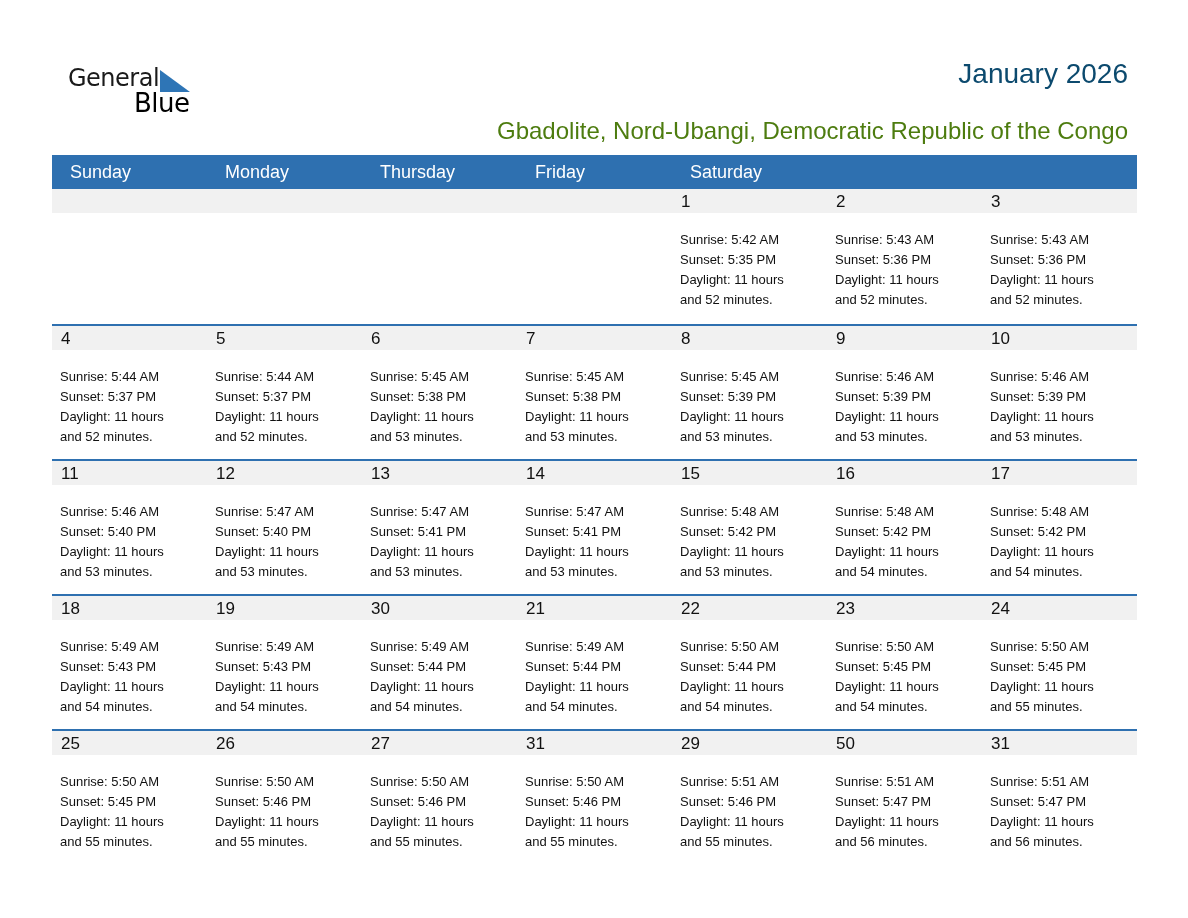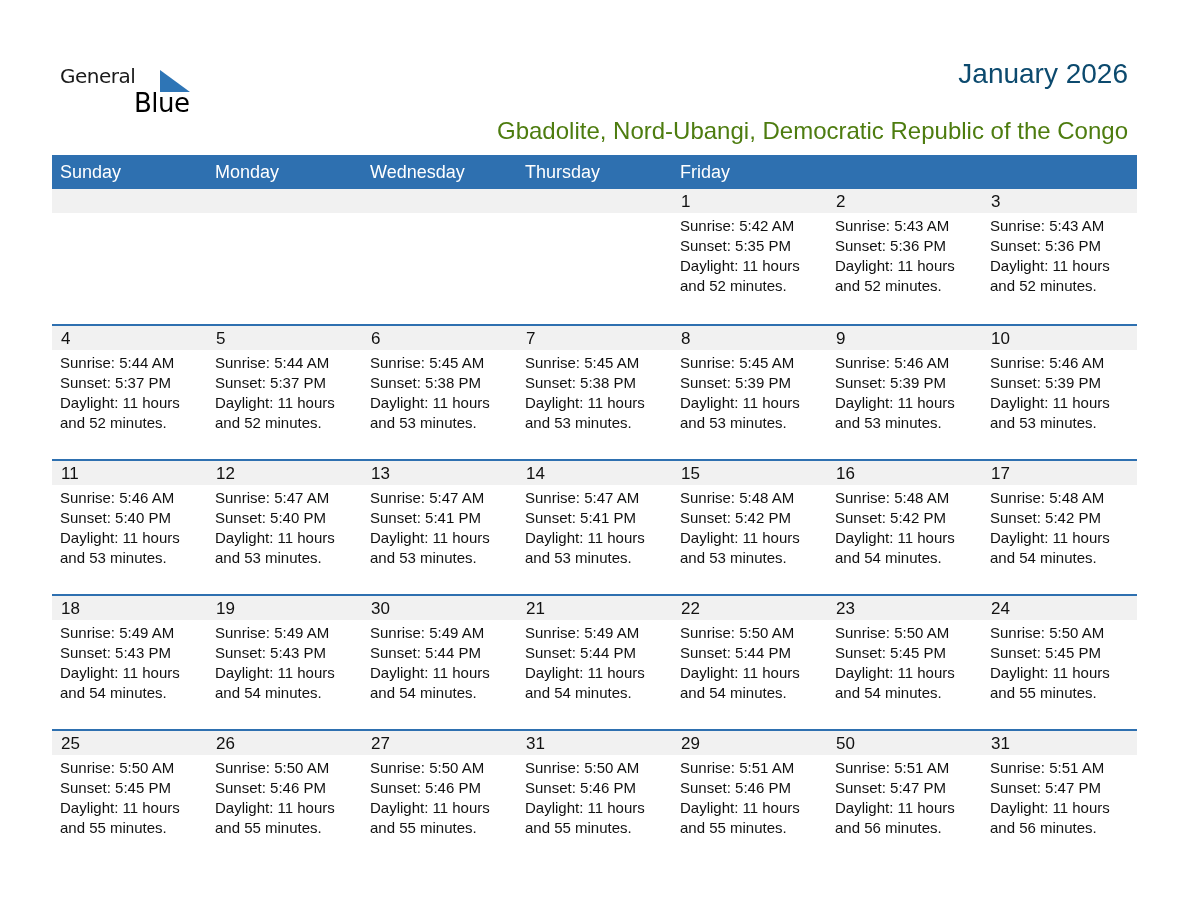--- a/index.html
+++ b/index.html
@@ -1,50 +1,50 @@
 <!DOCTYPE html>
 <html><head>
 <meta charset="utf-8">
 <style>
   html,body{margin:0;padding:0;background:#fff;}
   body{width:1188px;height:918px;position:relative;font-family:"Liberation Sans",sans-serif;color:#111;overflow:hidden;}
   .logo{position:absolute;left:56px;top:64px;width:140px;height:56px;}
-  .logo .gen{position:absolute;left:4px;top:0;font-family:"DejaVu Sans",sans-serif;font-size:20px;color:#1a1a1a;letter-spacing:-0.5px;}
+  .logo .gen{position:absolute;left:12px;top:0;font-family:"DejaVu Sans",sans-serif;font-size:24px;color:#1a1a1a;letter-spacing:-0.5px;}
   .logo .blue{position:absolute;left:78px;top:24px;font-family:"DejaVu Sans",sans-serif;font-size:26px;color:#000000;letter-spacing:-0.5px;}
   .logo .tri{position:absolute;left:104px;top:6px;width:0;height:0;border-left:30px solid #2e75b6;border-top:22px solid transparent;}
   .title{position:absolute;right:60px;top:58px;font-size:28px;color:#0c4a6e;margin-left:28px;}
   .subtitle{position:absolute;right:60px;top:117px;font-size:24px;color:#4d7c0f;}
   .cal{position:absolute;left:52px;top:155px;width:1085px;}
   .hdr{display:flex;background:#2e70b0;height:34px;}
-  .hdr div{width:155px;color:#fff;font-size:18px;line-height:34px;padding-left:8px;box-sizing:border-box;}
+  .hdr div{width:155px;color:#fff;font-size:18px;line-height:34px;padding-left:18px;box-sizing:border-box;}
   .week{border-top:2px solid #2e70b0;height:133px;}
   .week.first{border-top:none;height:135px;}
   .week .nums{display:flex;background:#f1f1f1;height:24px;}
   .week .nums div{width:155px;font-size:17px;line-height:26px;padding-left:9px;box-sizing:border-box;}
   .week .info{display:flex;}
-  .cell{width:155px;padding-left:8px;box-sizing:border-box;font-size:15px;line-height:20px;padding-top:3px;}
+  .cell{width:155px;padding-left:8px;box-sizing:border-box;font-size:13px;line-height:20px;padding-top:17px;}
 </style>
 </head>
 <body>
 
 <div class="logo">
   <span class="gen">General</span>
   <span class="tri"></span>
   <span class="blue">Blue</span>
 </div>
 <div class="title">January 2026</div>
 <div class="subtitle">Gbadolite, Nord-Ubangi, Democratic Republic of the Congo</div>
 
 <div class="cal">
   <div class="hdr" id="hdr">
       <div>Sunday</div>
       <div>Monday</div>
-      <div>Wednesday</div>
       <div>Thursday</div>
       <div>Friday</div>
+      <div>Saturday</div>
     </div>
   <div id="weeks">
       <div class="week first">
         <div class="nums">
           <div></div>
           <div></div>
           <div></div>
           <div></div>
           <div>1</div>
           <div>2</div>

